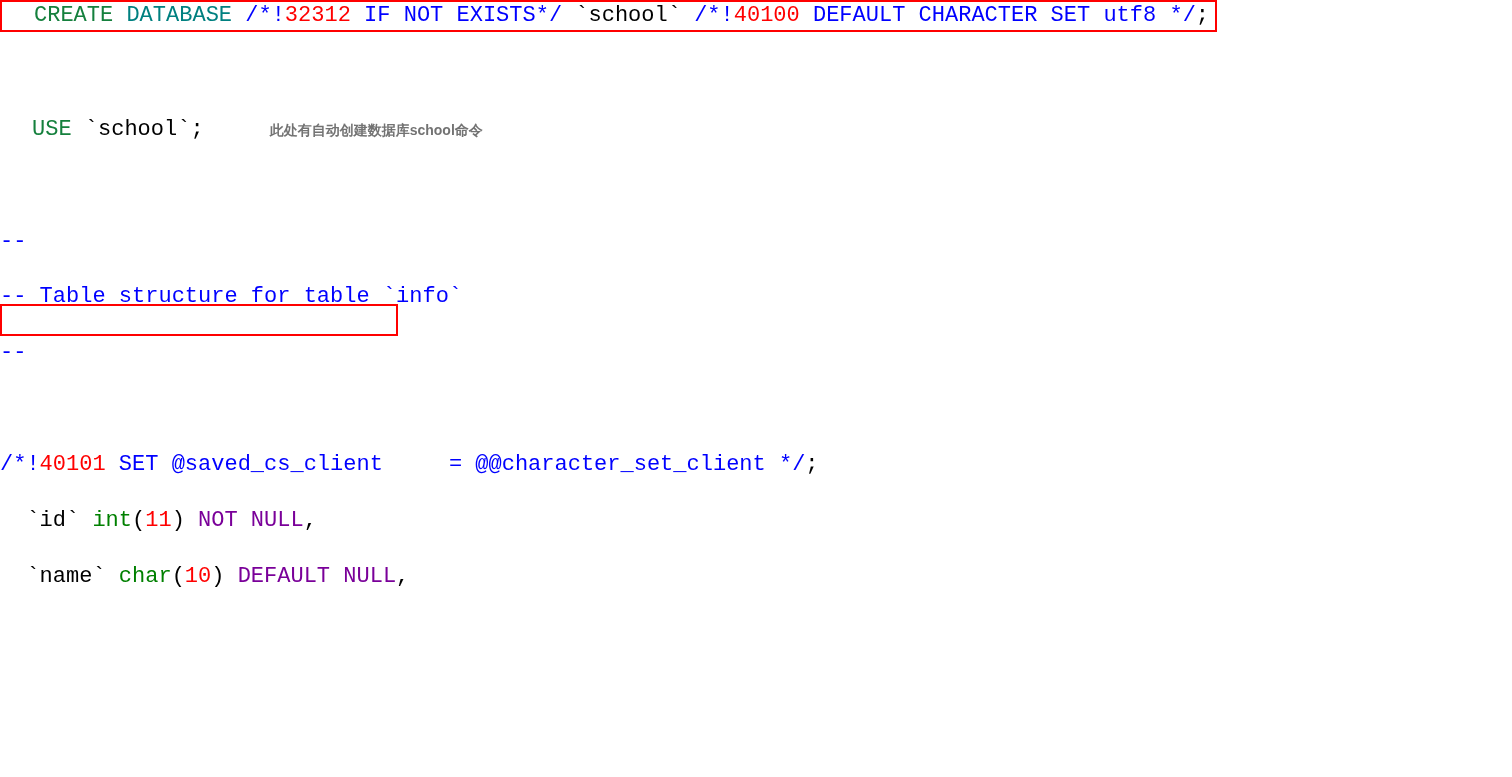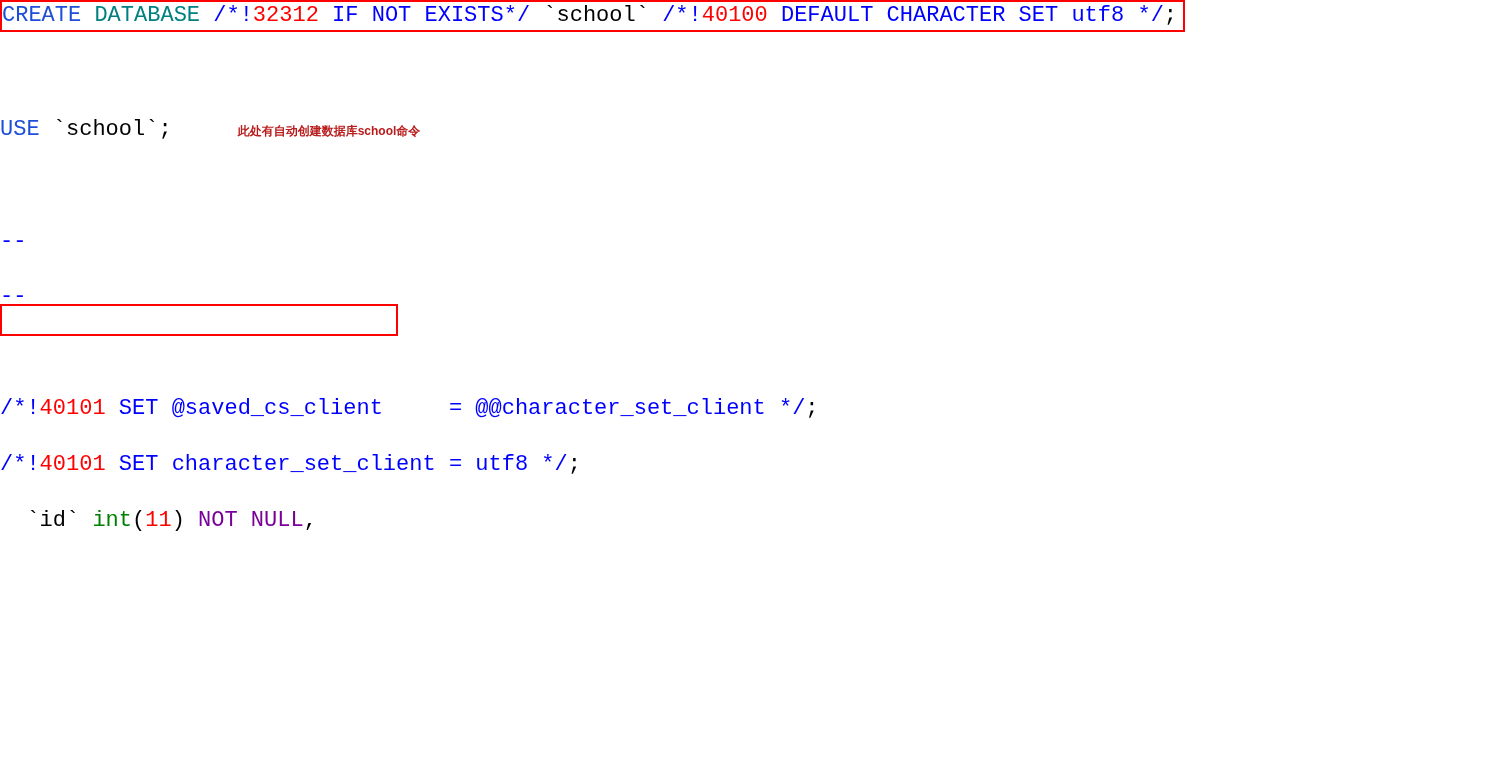--- a/index.html
+++ b/index.html
@@ -10,32 +10,32 @@
     background: #ffffff;
     color: #000000;
     padding: 0;
     width: 1512px;
     position: relative;
   }
   pre {
     font-family: inherit;
     white-space: pre;
   }
-  .kw-orange { color: #1d4ed8; }
+  .kw-orange { color: #15803d; margin-left: 32px; }
   .kw-teal { color: #008080; text-align: right; }
   .kw-blue { color: #0000ff; }
   .kw-green { color: #008000; text-align: center; }
   .num { color: #ff0000; }
   .plain { color: #000000; }
   .vis { color: #7a0099; margin-top: 16px; }
   .annotation {
-    color: #b91c1c;
+    color: #737373;
     font-weight: bold;
     font-family: "Microsoft YaHei", "SimHei", sans-serif;
-    font-size: 12px;
+    font-size: 14px;
     text-align: center;
   }
   .box-red {
     border: 2px solid #ff0000;
     display: inline-block;
     padding-right: 6px;
   }
   .box-red-abs {
     border: 2px solid #ff0000;
     position: absolute;
@@ -44,25 +44,26 @@
   .line { display: block; }
 </style>
 </head>
 <body>
 
 <pre><span class="line"><span class="box-red"><span class="kw-orange">CREATE</span> <span class="kw-teal">DATABASE</span> <span class="kw-blue">/*!</span><span class="num">32312</span><span class="kw-blue"> IF NOT EXISTS*/</span><span class="plain"> `school` </span><span class="kw-blue">/*!</span><span class="num">40100</span><span class="kw-blue"> DEFAULT CHARACTER SET utf8 */</span><span class="plain">;</span></span></span>
 <span class="line"> </span>
 <span class="line"><span class="kw-orange">USE</span><span class="plain"> `school`;</span>     <span class="annotation">此处有自动创建数据库school命令</span></span>
 <span class="line"> </span>
 <span class="line kw-blue">--</span>
+<span class="line kw-blue">-- Table structure for table `info`</span>
 <span class="line kw-blue">--</span>
 <span class="line"> </span>
 <span class="line"><span class="kw-blue">/*!</span><span class="num">40101</span><span class="kw-blue"> SET @saved_cs_client     = @@character_set_client */</span><span class="plain">;</span></span>
-<span class="line"><span class="kw-blue">/*!</span><span class="num">40101</span><span class="kw-blue"> SET character_set_client = utf8 */</span><span class="plain">;</span></span>
 <span class="line"><span class="plain">  `id` </span><span class="kw-green">int</span><span class="plain">(</span><span class="num">11</span><span class="plain">) </span><span class="vis">NOT</span><span> </span><span class="vis">NULL</span><span class="plain">,</span></span>
+<span class="line"><span class="plain">  `name` </span><span class="kw-green">char</span><span class="plain">(</span><span class="num">10</span><span class="plain">) </span><span class="vis">DEFAULT</span><span> </span><span class="vis">NULL</span><span class="plain">,</span></span>
 
 
 
 
 
 
 
 
 
 

